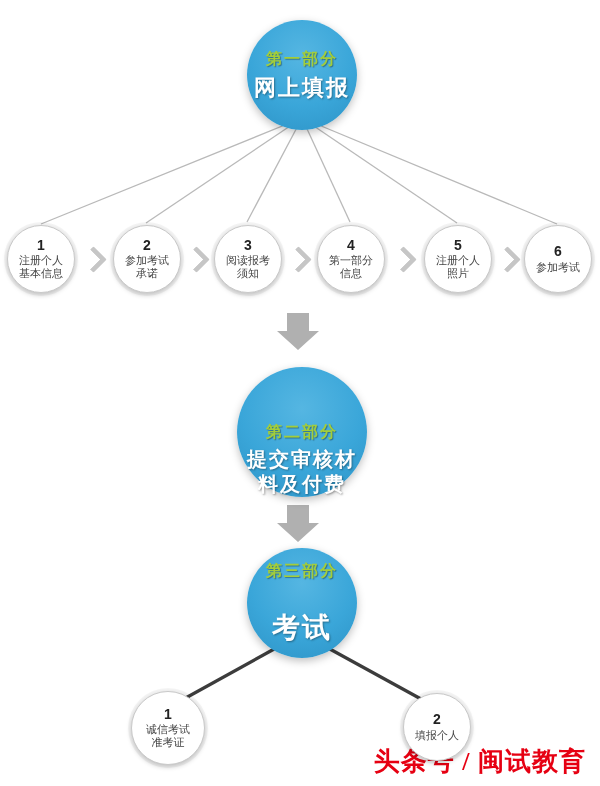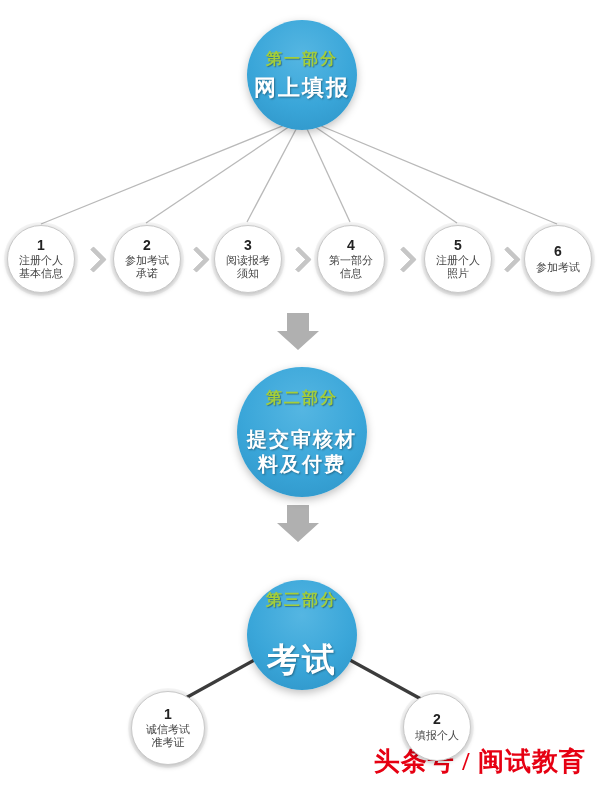--- a/index.html
+++ b/index.html
@@ -42,24 +42,24 @@
   .part-title{
     color:#fff;
     font-weight:bold;
     text-shadow:1px 1px 2px rgba(0,0,0,0.35);
     letter-spacing:2px;
     white-space:pre-line;
     line-height:1.25;
   }
   .c1{left:247px;top:20px;width:110px;height:110px;}
   .c1 .part-title{font-size:22px;}
-  .c2{left:237px;top:367px;width:130px;height:130px;}
-  .c2 .part-title{font-size:20px;margin-top:14px;}
-  .c3{left:247px;top:580px;width:110px;height:110px;}
-  .c3 .part-title{font-size:33px;margin-top:24px;}
+  .c2{left:237px;top:367px;width:130px;height:130px;justify-content:flex-end;}
+  .c2 .part-title{font-size:20px;}
+  .c3{left:247px;top:548px;width:110px;height:110px;}
+  .c3 .part-title{font-size:28px;margin-top:24px;}
 
   
   .step{
     position:absolute;
     border-radius:50%;
     background:#fff;
     border:1px solid #c9c9c9;
     box-shadow:0 0 0 3px rgba(0,0,0,0.04),0 2px 5px rgba(0,0,0,0.22);
     display:flex;flex-direction:column;align-items:center;justify-content:center;
     text-align:center;

